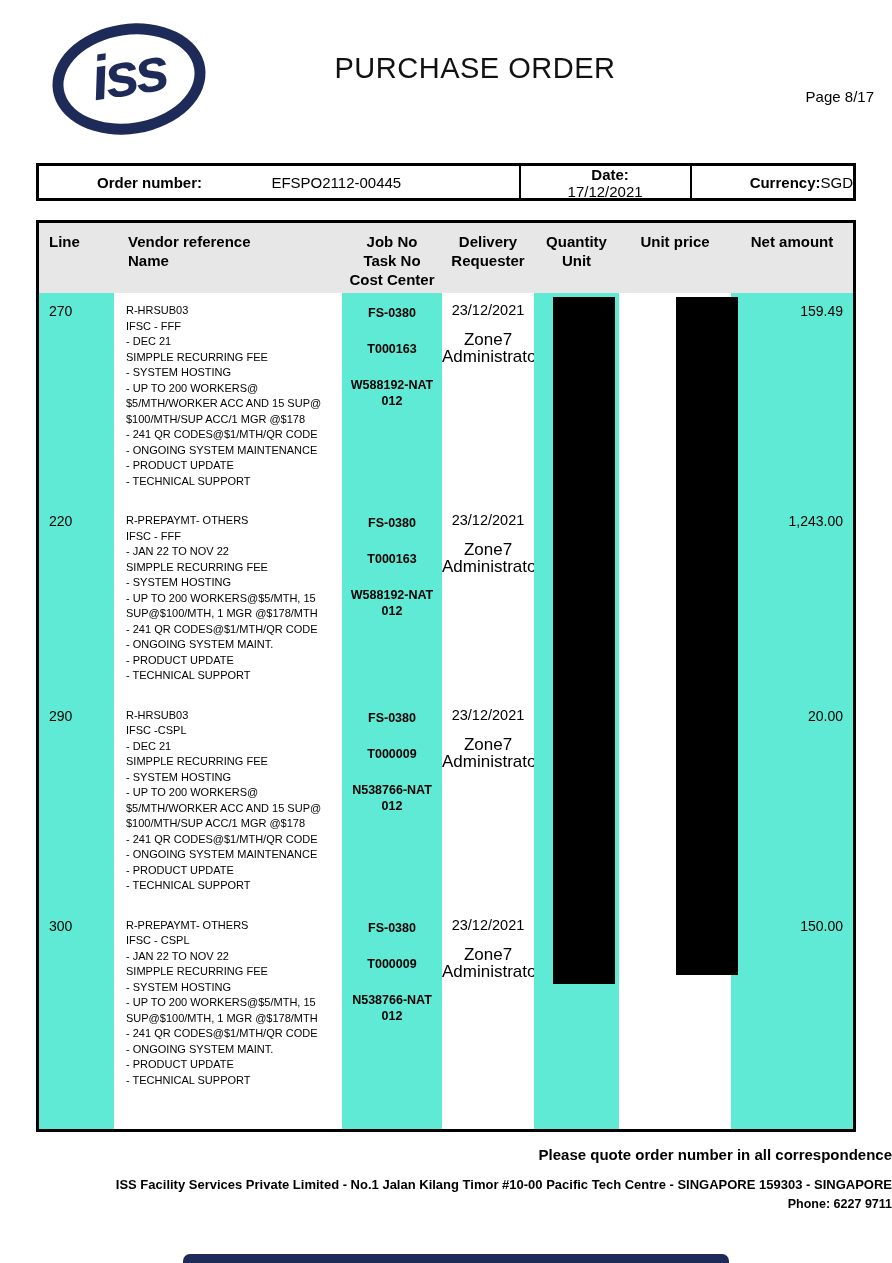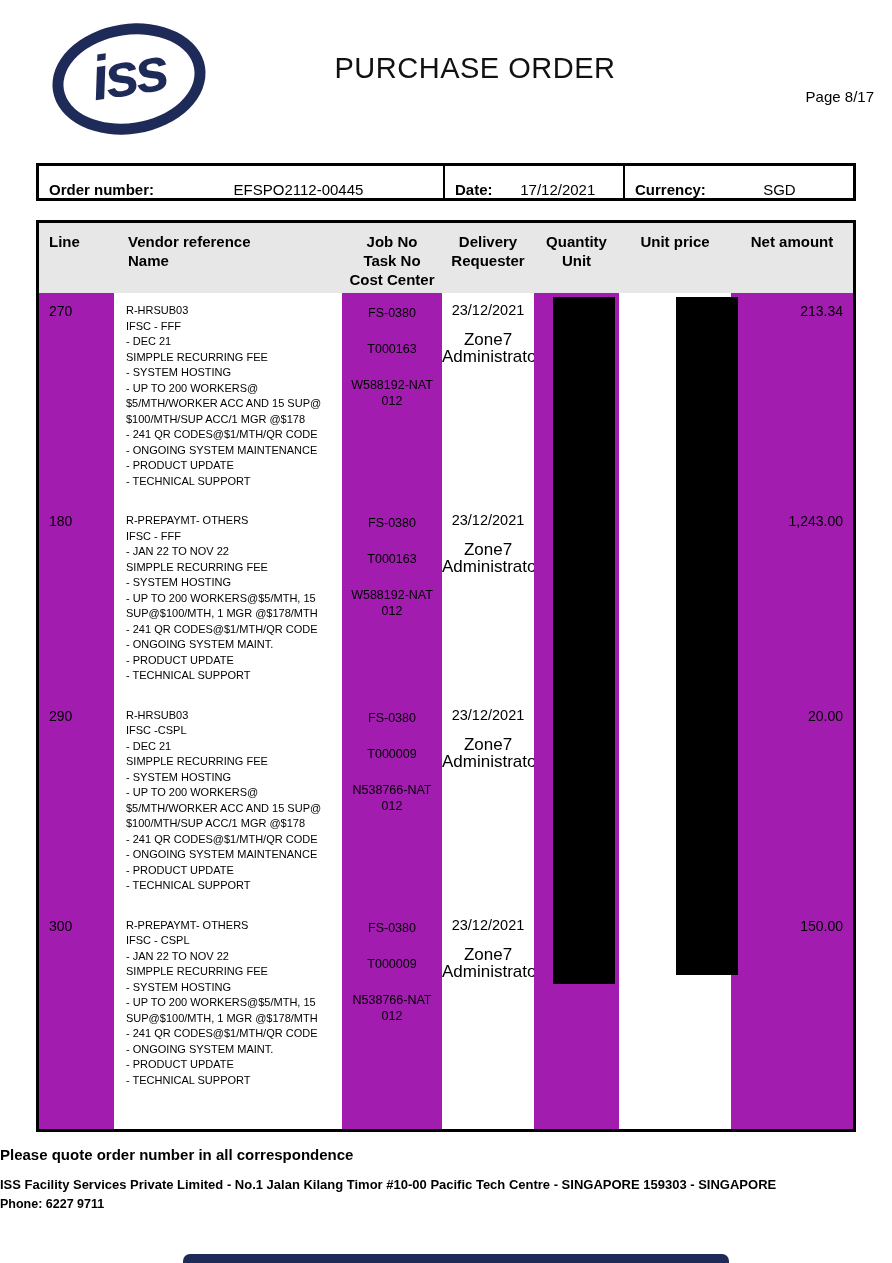--- a/index.html
+++ b/index.html
@@ -13,58 +13,58 @@
                display:flex; align-items:center; justify-content:center; background:#fff; }
   .logo-text { font-weight:bold; font-style:italic; font-size:62px; color:var(--brand);
                letter-spacing:-4px; line-height:1; padding-bottom:10px; }
   .po-title { position:absolute; left:230px; top:52px; width:490px; text-align:center;
               font-size:29px; font-weight:400; letter-spacing:.5px; color:#111; }
   .page-indicator { position:absolute; top:88px; right:18px; font-size:15px; }
 
   
   .order-bar { position:absolute; left:36px; top:163px; width:820px; height:38px;
                border:3px solid #000; display:flex; font-size:15px; background:#fff; }
-  .ob-sec { display:flex; align-items:flex-end; height:100%; }
+  .ob-sec { display:flex; align-items:center; height:100%;margin-left:48px; }
   .ob-sec1 { width:404px; }
-  .ob-sec2 { width:182px; border-left:2px solid #000; border-right:2px solid #000; }
+  .ob-sec2 { width:182px; border-left:2px solid #000; border-right:2px solid #000;flex-direction:column; }
   .ob-sec3 { flex:1; }
   .ob-lbl { font-weight:bold; margin-left:10px; white-space:nowrap; }
   .ob-val { flex:1; text-align:center; white-space:nowrap; }
 
   
   .po-table { position:absolute; left:36px; top:220px; width:820px; height:912px;
               border:3px solid #000; display:flex; flex-direction:column; background:#fff; }
   .grid7 { display:grid; grid-template-columns:75px 228px 100px 92px 85px 112px 1fr; }
   .thead { height:70px; background:#e7e7e7; font-weight:bold; font-size:15px;
            line-height:19px; padding-top:9px; flex:0 0 auto; }
   .th-line { padding-left:10px; }
   .th-vendor { padding-left:14px; }
   .th-c { text-align:center; }
   .tbody { flex:1 1 auto; display:flex; flex-direction:column; }
   .trow { flex:0 0 auto; }
   .tfill { flex:1 1 auto; }
-  .bg-g { background:#a21caf; }
+  .bg-g { background:#5eead4; }
 
   .c-line { font-size:14px; padding:10px 0 14px 10px; }
   .c-vendor { font-size:11px; line-height:15.5px; padding:10px 8px 14px 12px; white-space:nowrap; }
   .c-job { font-size:12.5px; line-height:16px; text-align:center; padding:12px 0 14px; }
-  .c-job .job-line { margin-bottom:20px; }
+  .c-job .job-line { margin-bottom:20px;font-weight:bold; }
   .c-job .job-line:nth-child(3) { margin-bottom:0; }
   .c-delivery { text-align:center; padding:8px 0 14px; }
   .c-delivery .date { font-size:14.5px; line-height:18px; margin-bottom:12px; }
   .c-delivery .req { font-size:17px; line-height:17px; }
   .c-net { font-size:14px; text-align:right; padding:10px 10px 14px 0; }
 
   
   .redact { position:absolute; background:#000; }
   .redact-qty { left:514px; top:74px; width:62px; height:687px; }
   .redact-price { left:637px; top:74px; width:62px; height:678px; }
 
   
-  .po-footer { position:absolute; left:0; right:0; top:1146px; text-align:left; }
+  .po-footer { position:absolute; left:0; right:0; top:1146px; text-align:right; }
   .footer-note { font-size:15px; font-weight:bold; margin-bottom:14px; }
   .footer-company { font-size:13px; font-weight:bold; margin-bottom:5px; }
   .footer-phone { font-size:12.5px; font-weight:bold; }
   .bottom-bar { position:absolute; left:183px; bottom:0; width:546px; height:9px;
                 background:var(--brand); border-radius:7px 7px 0 0; }
 </style>
 </head>
 <body>
 
 <div class="logo">
@@ -136,24 +136,24 @@
           <div class="job-line">W588192-NAT</div>
           <div class="job-line">012</div>
         </div>
         <div class="cell c-delivery">
           <div class="date">23/12/2021</div>
           <div class="req">Zone7</div>
           <div class="req">Administrator</div>
         </div>
         <div class="cell c-qty bg-g"></div>
         <div class="cell c-price"></div>
-        <div class="cell c-net bg-g">213.34</div>
-      </div>
-      <div class="trow grid7">
-        <div class="cell c-line bg-g">180</div>
+        <div class="cell c-net bg-g">159.49</div>
+      </div>
+      <div class="trow grid7">
+        <div class="cell c-line bg-g">220</div>
         <div class="cell c-vendor">
           <div>R-PREPAYMT- OTHERS</div>
           <div>IFSC - FFF</div>
           <div>- JAN 22 TO NOV 22</div>
           <div>SIMPPLE RECURRING FEE</div>
           <div>- SYSTEM HOSTING</div>
           <div>- UP TO 200 WORKERS@$5/MTH, 15</div>
           <div>SUP@$100/MTH, 1 MGR @$178/MTH</div>
           <div>- 241 QR CODES@$1/MTH/QR CODE</div>
           <div>- ONGOING SYSTEM MAINT.</div>

